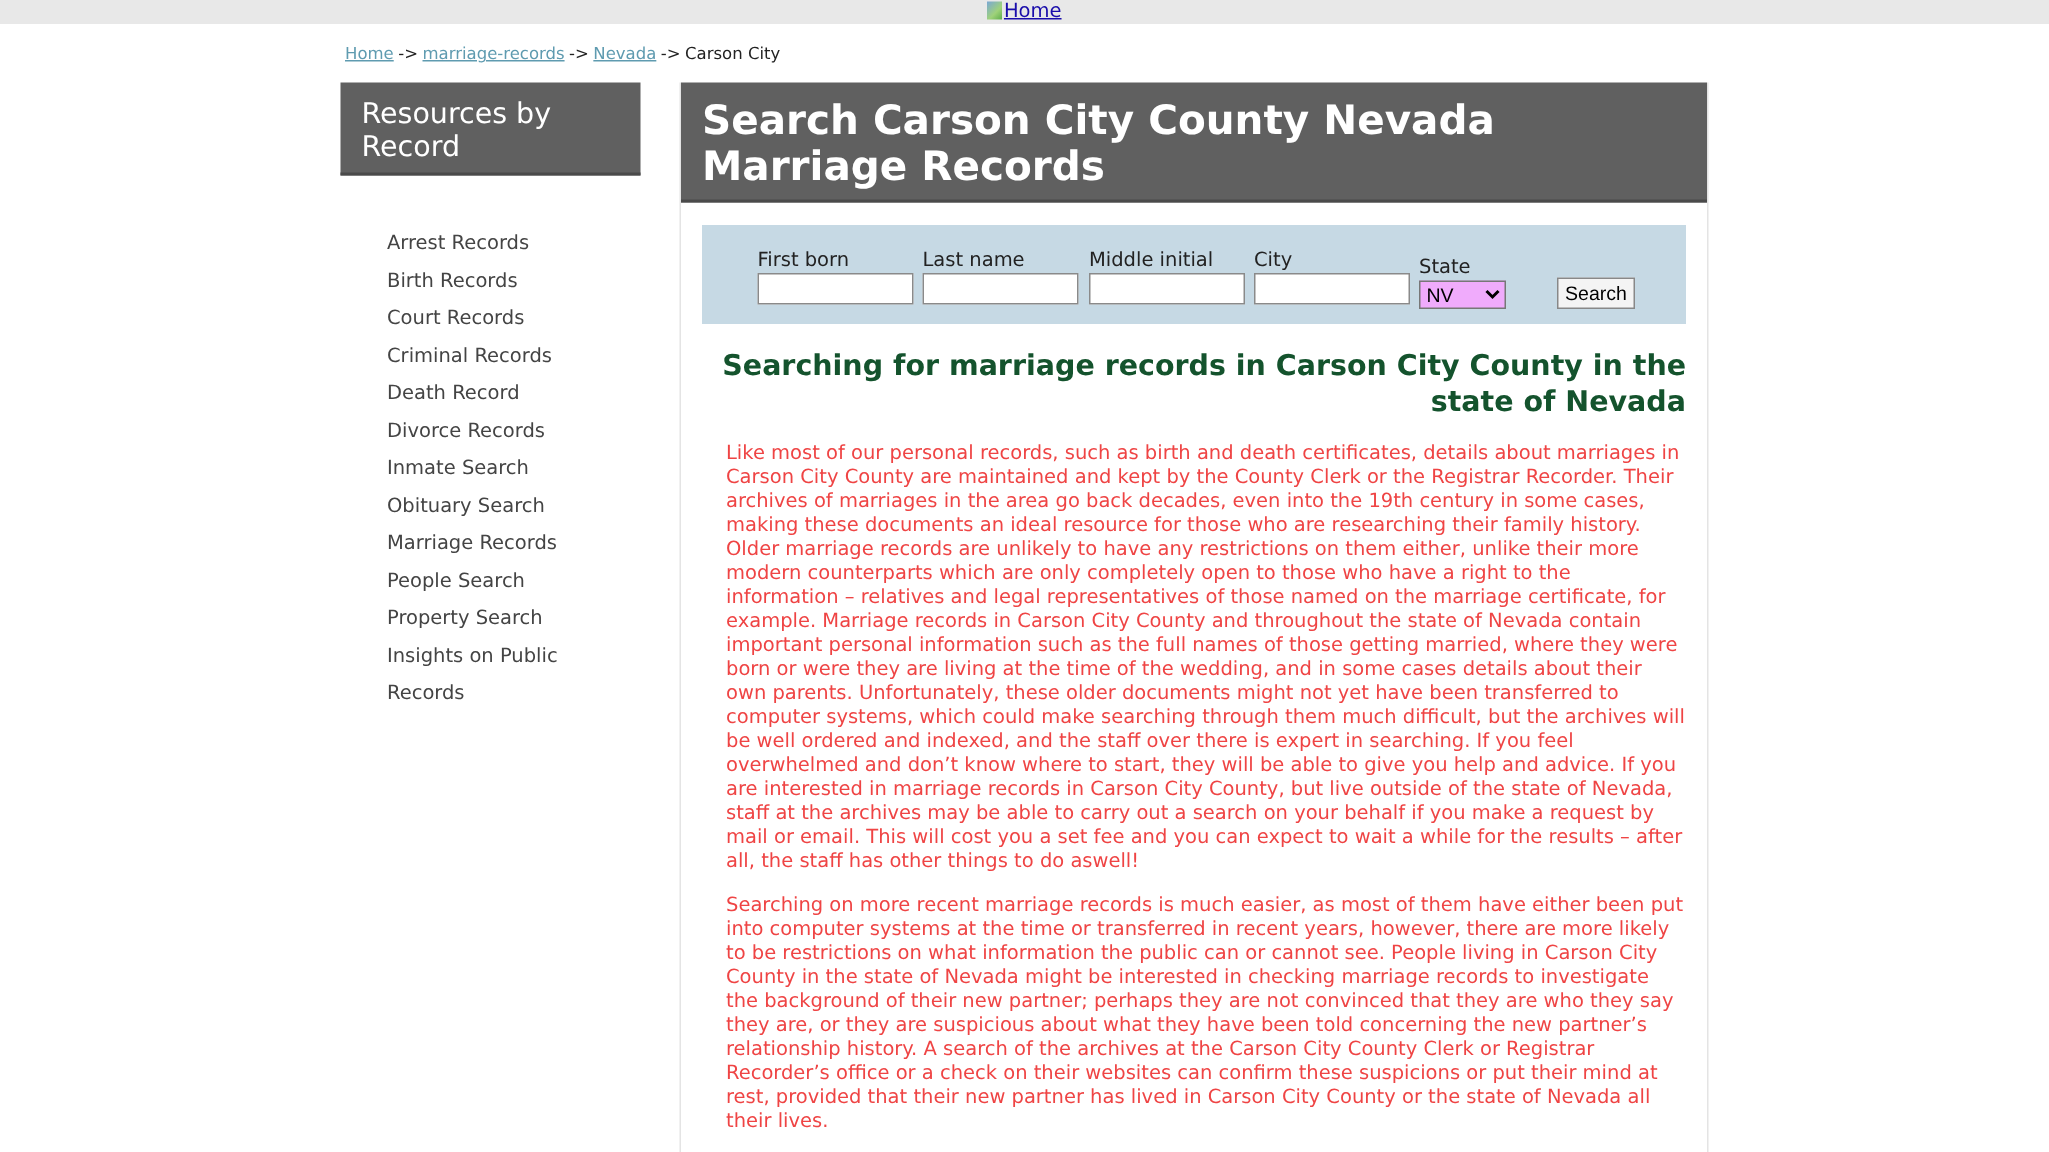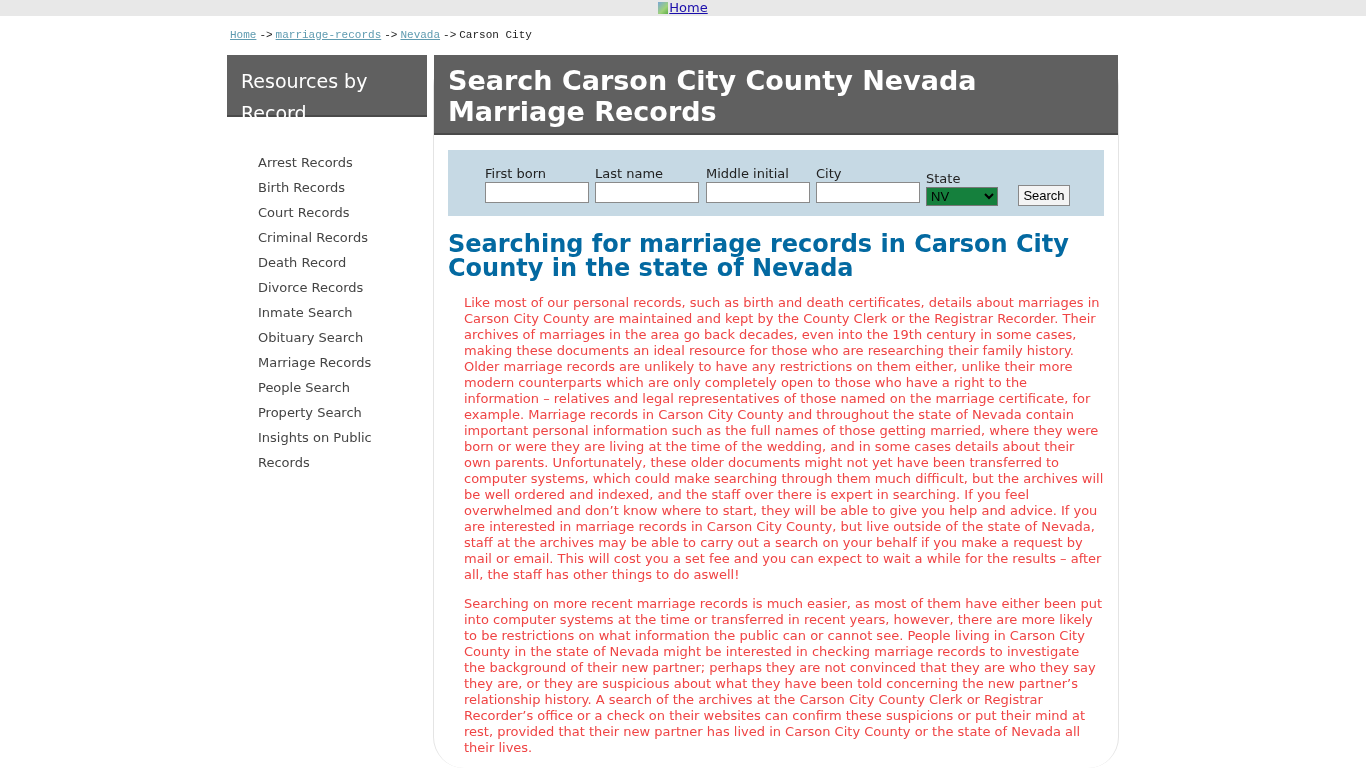--- a/index.html
+++ b/index.html
@@ -15,70 +15,70 @@
     text-align: center; font-size: 13px; line-height: 16px;
   }
   .topbar a { color: #1a0dab; text-decoration: underline; }
   .topbar .img-icon {
     display: inline-block; width: 10px; height: 12px; vertical-align: -2px;
     background: linear-gradient(135deg, #7aa7d6 0%, #9fd27a 60%, #5fae4a 100%);
     margin-right: 1px;
   }
   .breadcrumb {
     position: absolute; left: 230px; top: 29px;
-    font-size: 11px; color: #222; font-family: Liberation Mono, monospace;
+    font-size: 11px; color: #222;
   }
   .breadcrumb a { color: #5f9bb0; text-decoration: underline; }
   .breadcrumb .sep { margin: 0 3px; }
 
   .sidebar {
     position: absolute; left: 227px; top: 55px; width: 200px;
   }
   .sidebar-head {
     background: #606060; color: #fff;
-    font-size: 19px; line-height: 32px;
+    font-size: 19px; line-height: 22px;
     padding: 10px 14px 9px 14px; height: 62px;
     border-bottom: 2px solid #4a4a4a;
   }
   .sidebar ul { list-style: none; margin: 16px; padding: 17px 0 0 15px; }
   .sidebar li { font-size: 13px; line-height: 25px; height: 25px; color: #444; }
   .sidebar li a { color: #444; text-decoration: none; }
 
   .main {
-    position: absolute; left: 433px; top: 55px; width: 686px; height: 713px;
-    border-left: 1px solid #e4e4e4; border-right: 1px solid #e4e4e4; border-radius: 31px;
+    position: absolute; left: 453px; top: 55px; width: 686px; height: 713px;
+    border-left: 1px solid #e4e4e4; border-right: 1px solid #e4e4e4;
   }
   .main-head {
     background: #606060; color: #fff;
     font-weight: bold; font-size: 27px; line-height: 31px;
     padding: 10px 14px 8px 14px; height: 80px;
     border-bottom: 2px solid #4a4a4a;
   }
   .search-box {
     margin: 15px 14px 0 14px; height: 66px;
     background: #c6d9e4;
     position: relative;
   }
   .fld { position: absolute; top: 0; }
   .fld label { display: block; font-size: 13px; color: #222; }
   .fld input[type=text] {
     width: 104px; height: 21px; border: 1px solid #8a8a8a;
     background: #fff; padding: 0 2px; font-size: 12px;
   }
   .fld select {
-    width: 72px; height: 19px; font-size: 13px; border: 1px solid #777; background: #15803d;
+    width: 58px; height: 19px; font-size: 13px; border: 1px solid #777; background: #f0abfc;
   }
   .btn-search {
     position: absolute; left: 570px; top: 35px;
     height: 21px; width: 52px; font-size: 13px;
     background: #f4f4f4; border: 1px solid #888; padding: 0;
   }
   .content { padding: 0 14px; }
   h2 {
-    font-size: 24px; line-height: 24px; margin: 16px 0 15px 0; color: #0369a1;
+    font-size: 19px; line-height: 24px; margin: 16px 0 15px 0; color: #14532d; text-align: right;
   }
   p {
     font-size: 13px; line-height: 16px; margin: 0 0 13px 16px; color: #ef4444;
   }
 </style>
 </head>
 <body>
 
 <div class="topbar">
   <a href="#"><span class="img-icon"></span><span>Home</span></a>

